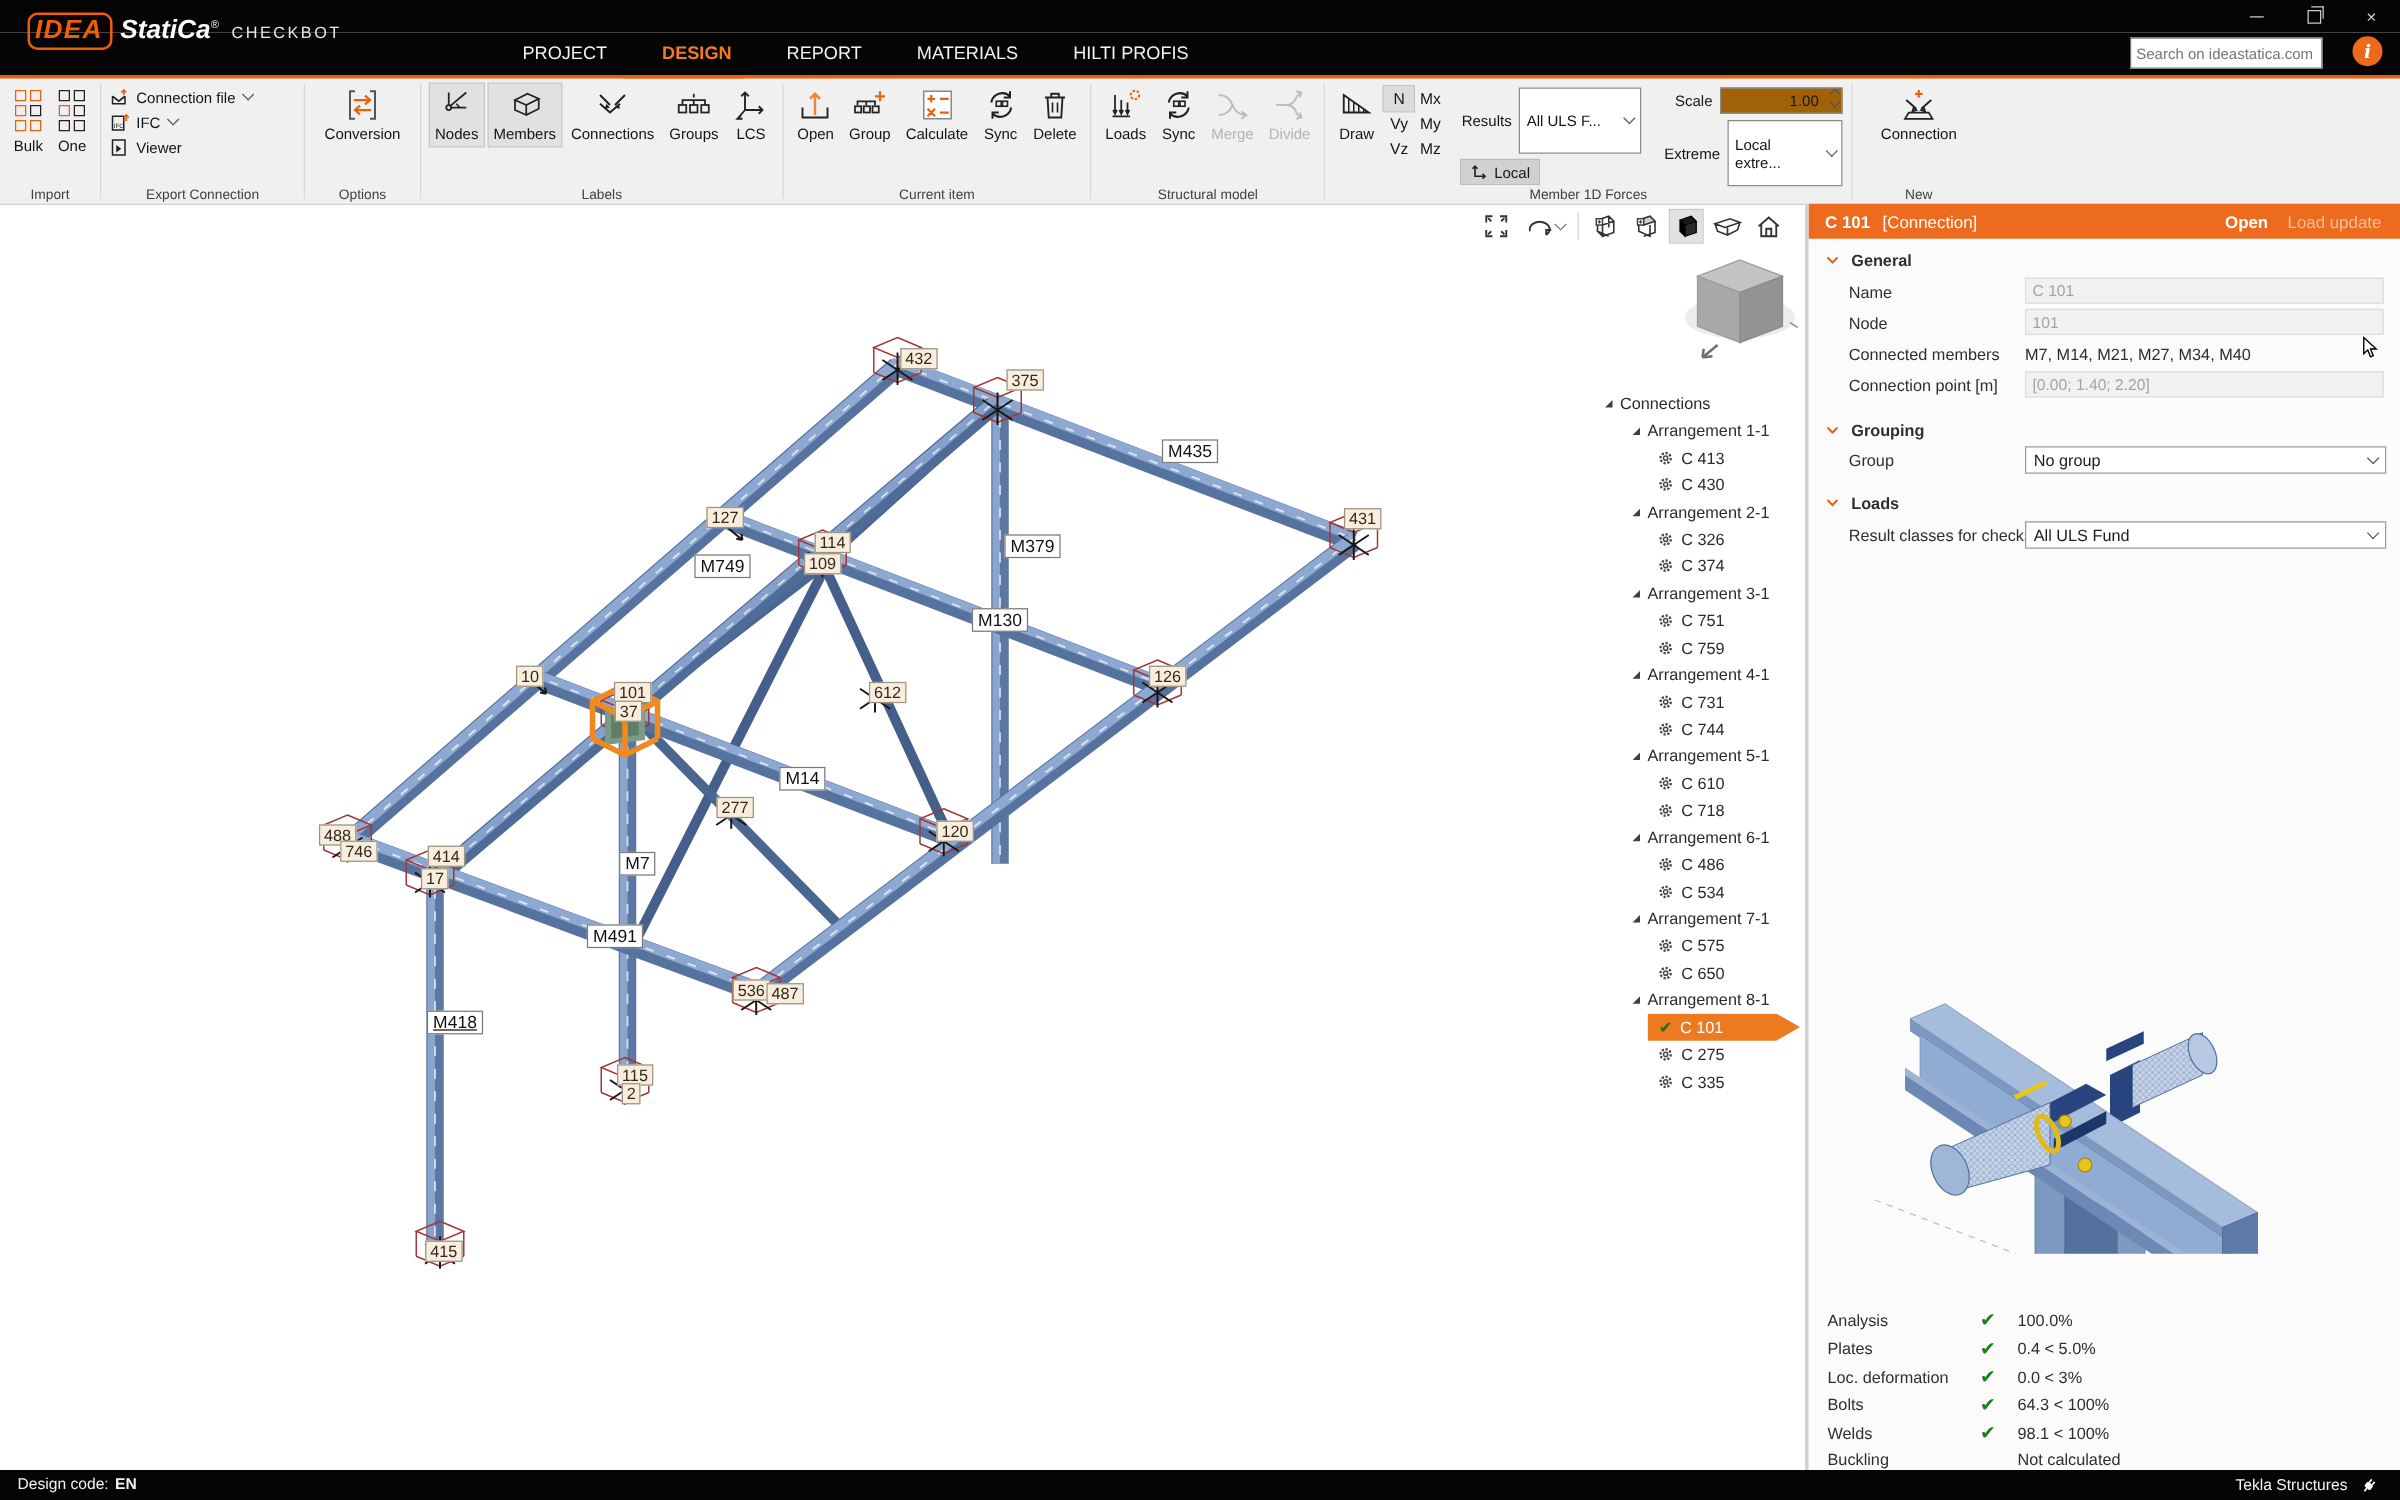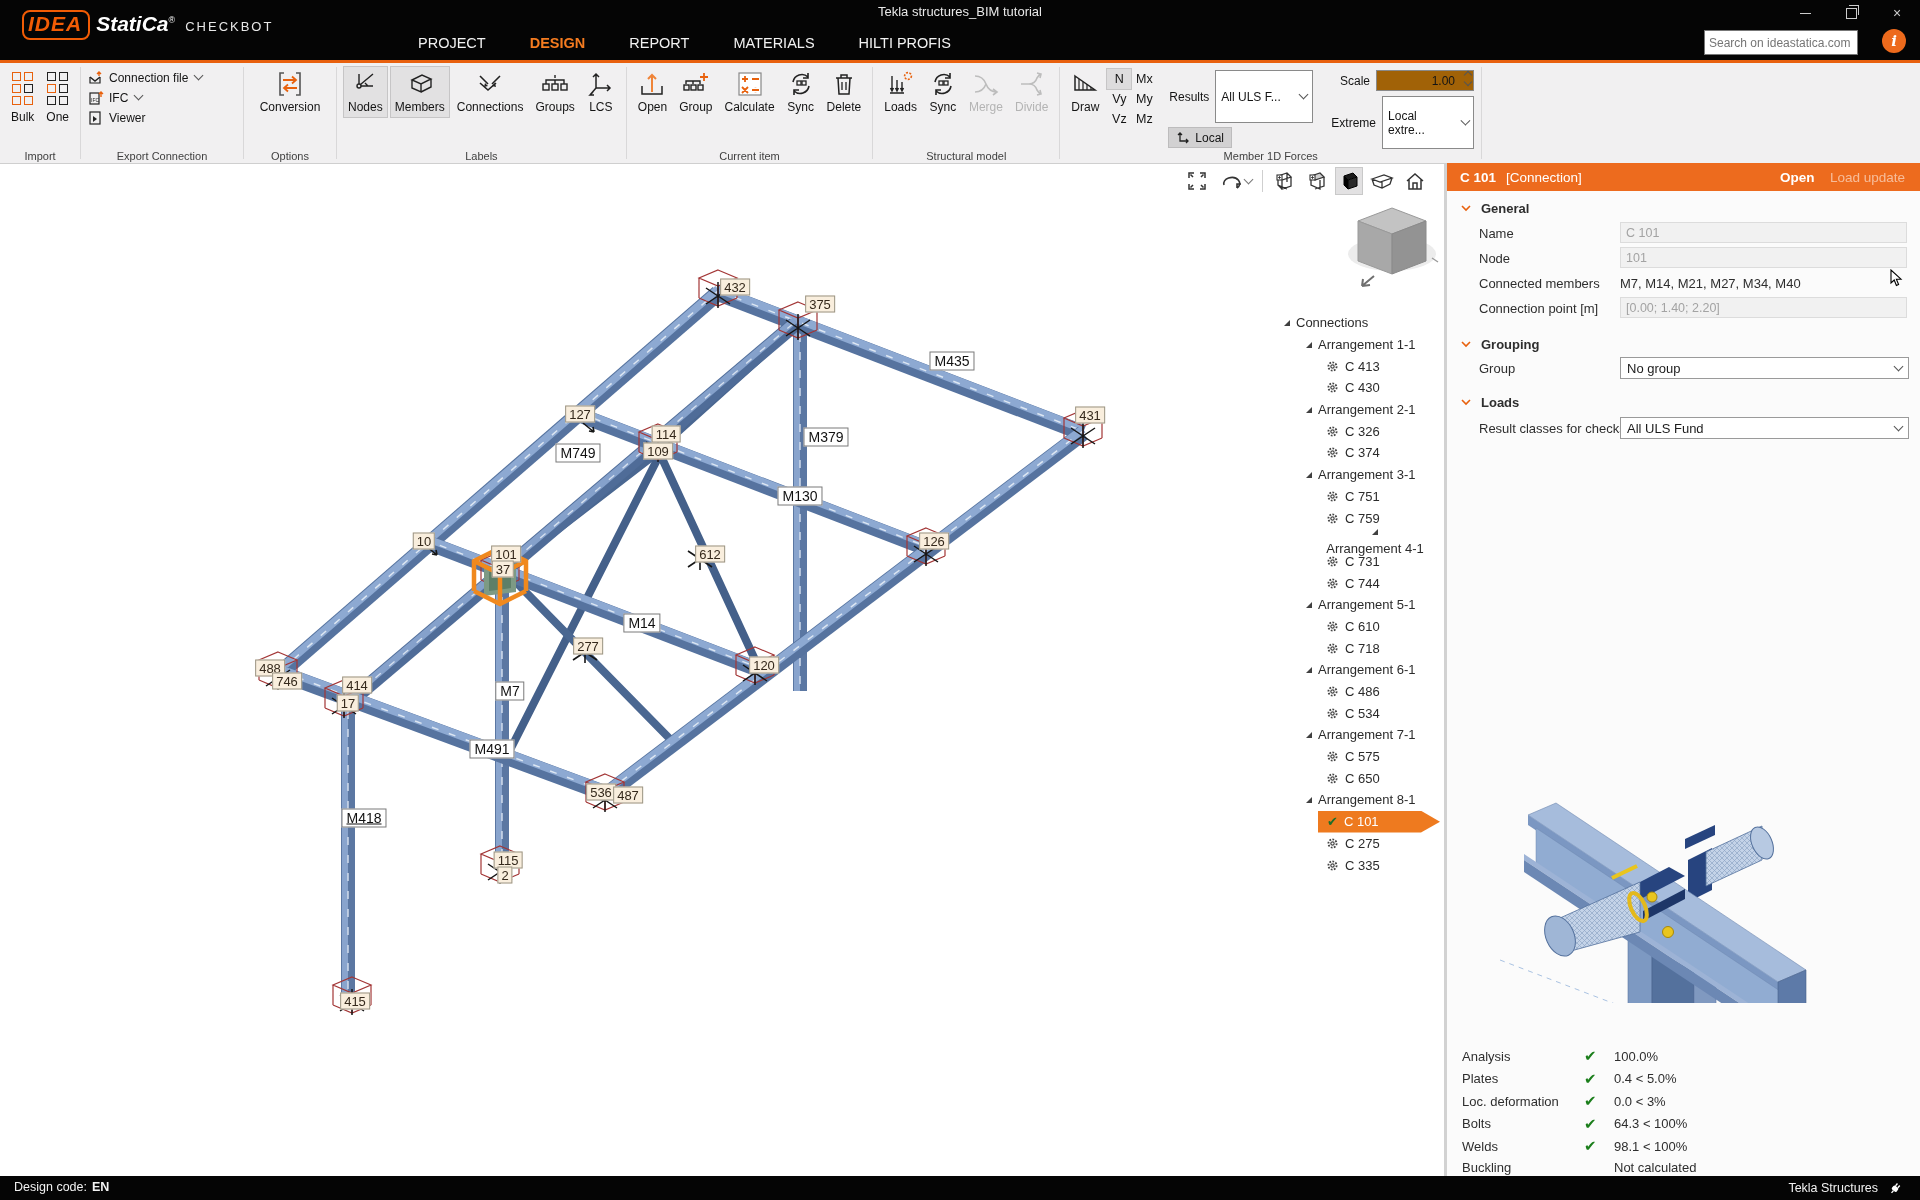--- a/index.html
+++ b/index.html
@@ -98,21 +98,20 @@
   #statusbar .left b{margin-left:5px;}
   #statusbar .right{position:absolute;right:16px;top:4px;display:flex;align-items:center;gap:9px;}
   #cursor{position:absolute;left:443px;top:106px;}
 </style>
 </head>
 <body>
 
 <div id="app">
 
   <div id="titlebar">
-    <span id="win-title">Tekla structures_BIM tutorial</span>
     <div class="winbtns">
       <div class="winbtn">
           <span class="mini"></span>
         </div>
       <div class="winbtn">
           <span class="maxi"></span>
         </div>
       <div class="winbtn">×</div>
     </div>
   </div>
@@ -386,20 +385,31 @@
           <div class="dd" style="width:80px;">
             <span>Local extre...</span>
               <span class="chev"></span>
           </div>
         </div>
       </div>
       <span class="glabel">Member 1D Forces</span>
     </div>
     <div class="rsep"></div>
 
+    <div class="rgroup" style="width:92px;justify-content:center;">
+      <div class="bigbtn">
+        <svg viewBox="0 0 28 28">
+            <path d="M14 2 v6 M11 5 h6" fill="none" stroke="#e8610d" stroke-width="1.8"></path>
+            <path d="M4 10 l8 7 M24 10 l-8 7 M10 16 l2 2 -3 1 z M18 16 l-2 2 3 1 z" fill="none" stroke="#222" stroke-width="1.5"></path>
+            <path d="M6 20 h16 l3 5 H3 Z" fill="none" stroke="#222" stroke-width="1.4"></path>
+          </svg>
+        <span>Connection</span>
+      </div>
+      <span class="glabel">New</span>
+    </div>
   </div>
 
   <div id="viewport">
     <svg id="scene" width="1444" height="1012" viewBox="0 0 1444 1012">
       <defs>
         <g id="nodebox" stroke="#a33636" stroke-width="1.2" fill="none">
           <path d="M0 -20 L19 -12 L0 -4 L-19 -12 Z M-19 -12 V8 M19 -12 V8 M0 -4 V16 M-19 8 L0 16 L19 8"></path>
           <path d="M-12 -2 L12 14 M12 -2 L-12 14 M0 -8 V18" stroke="#161616" stroke-width="1.5"></path>
         </g>
         <g id="nodecross" stroke="#161616" stroke-width="1.6" fill="none">
@@ -629,21 +639,21 @@
           </svg>
           <span>C 751</span>
         </div>
         <div class="trow item" style="padding-left: 50px;">
           <svg class="gear" viewBox="0 0 14 14">
             <circle cx="7" cy="7" r="4.4" fill="none" stroke="#454545" stroke-width="2" stroke-dasharray="1.9 1.45"></circle>
             <circle cx="7" cy="7" r="1.8" fill="none" stroke="#454545" stroke-width="1.3"></circle>
           </svg>
           <span>C 759</span>
         </div>
-        <div class="trow grp" style="padding-left: 30px; flex-direction: column;">
+        <div class="trow grp" style="padding-left: 30px;">
           <span class="tri"></span>
           <span>Arrangement 4-1</span>
         </div>
         <div class="trow item" style="padding-left: 50px;">
           <svg class="gear" viewBox="0 0 14 14">
             <circle cx="7" cy="7" r="4.4" fill="none" stroke="#454545" stroke-width="2" stroke-dasharray="1.9 1.45"></circle>
             <circle cx="7" cy="7" r="1.8" fill="none" stroke="#454545" stroke-width="1.3"></circle>
           </svg>
           <span>C 731</span>
         </div>

